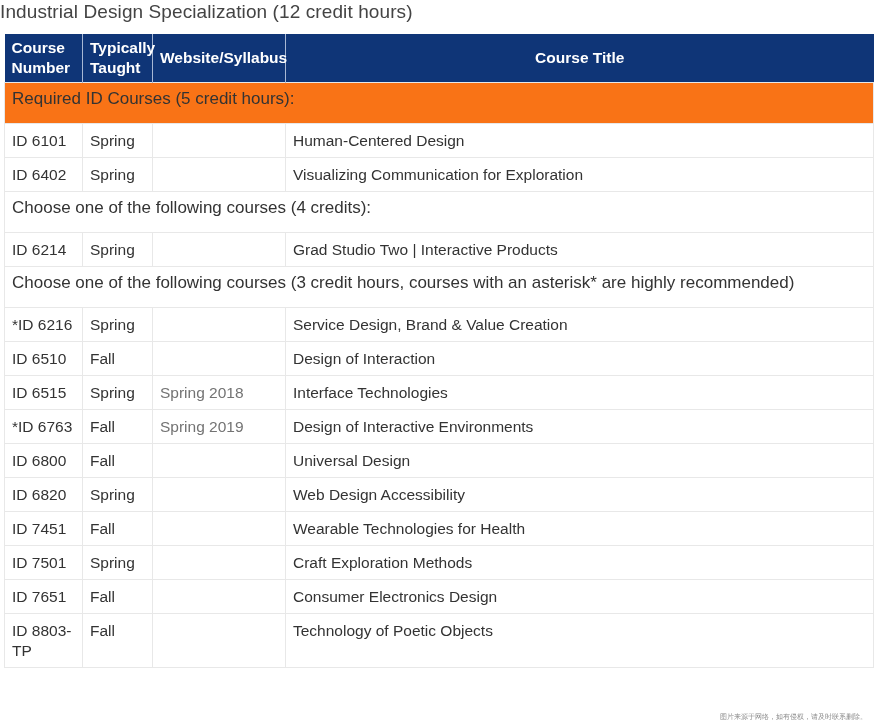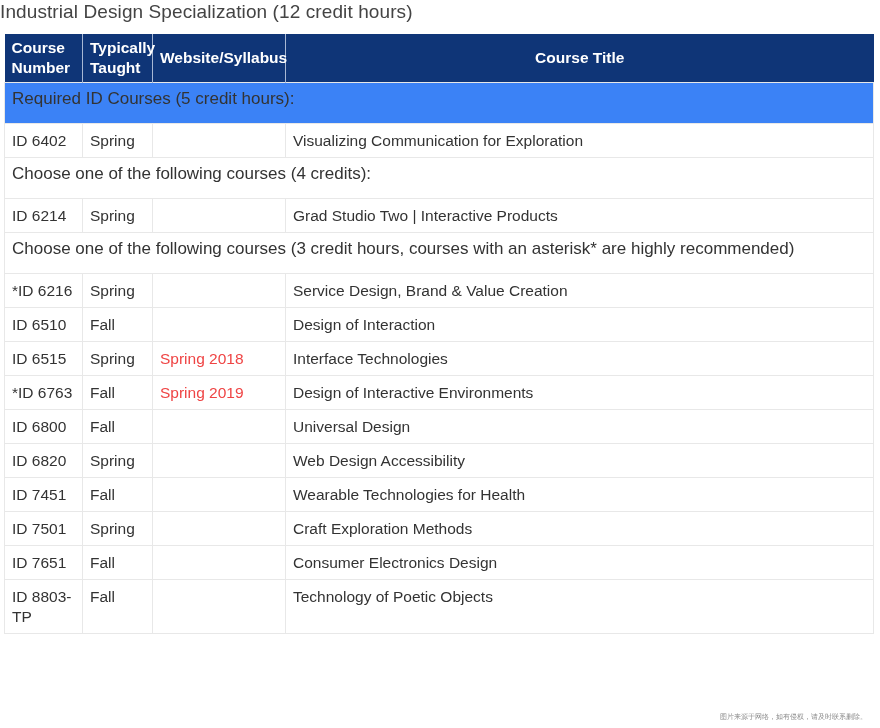--- a/index.html
+++ b/index.html
@@ -56,26 +56,26 @@
       padding-bottom: 6px;
       color: #333333;
     }
     tr.section-row td {
       padding-top: 6px;
       padding-bottom: 14px;
       font-size: 17px;
       color: #333333;
     }
     tr.section-row.shaded td {
-      background: #3b82f6;
+      background: #f97316;
     }
     tr.course-row td { height: 20px; }
     tr.tall-row td { padding-bottom: 6px; }
     .syllabus-link {
-      color: #ef4444;
+      color: #737373;
       text-decoration: none;
       text-align: right;
     }
     .col-num { width: 78px; }
     .col-taught { width: 70px; }
     .col-site { width: 133px; }
     .col-title { width: auto; }
     .watermark {
       position: absolute;
       left: 720px;
@@ -104,20 +104,26 @@
       <th>Website/Syllabus</th>
       <th>Course Title</th>
     </tr>
   </thead>
   <tbody>
 
     <tr class="section-row shaded">
       <td colspan="4">Required ID Courses (5 credit hours):</td>
     </tr>
     <tr class="course-row">
+      <td>ID 6101</td>
+      <td>Spring</td>
+      <td></td>
+      <td>Human-Centered Design</td>
+    </tr>
+    <tr class="course-row">
       <td>ID 6402</td>
       <td>Spring</td>
       <td></td>
       <td>Visualizing Communication for Exploration</td>
     </tr>
 
     <tr class="section-row">
       <td colspan="4">Choose one of the following courses (4 credits):</td>
     </tr>
     <tr class="course-row">

